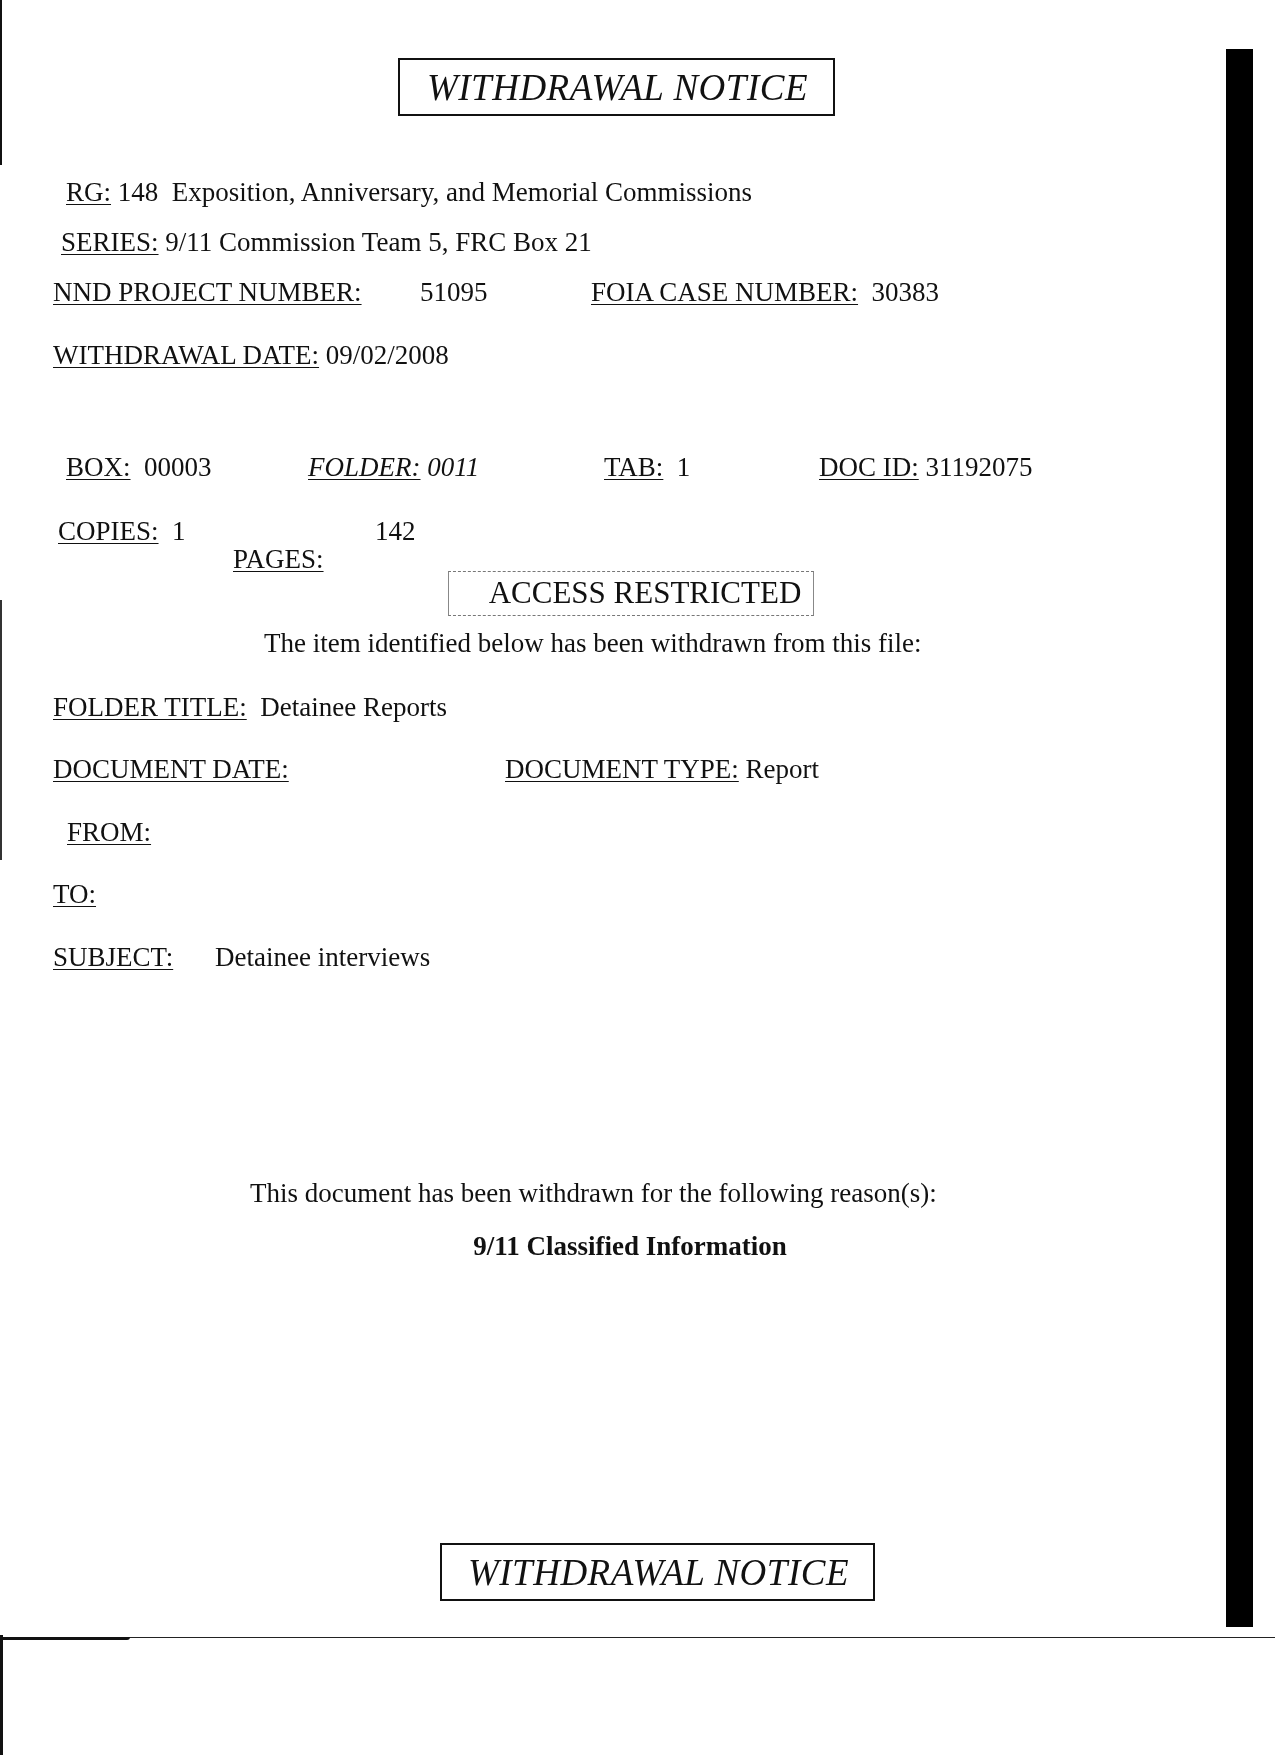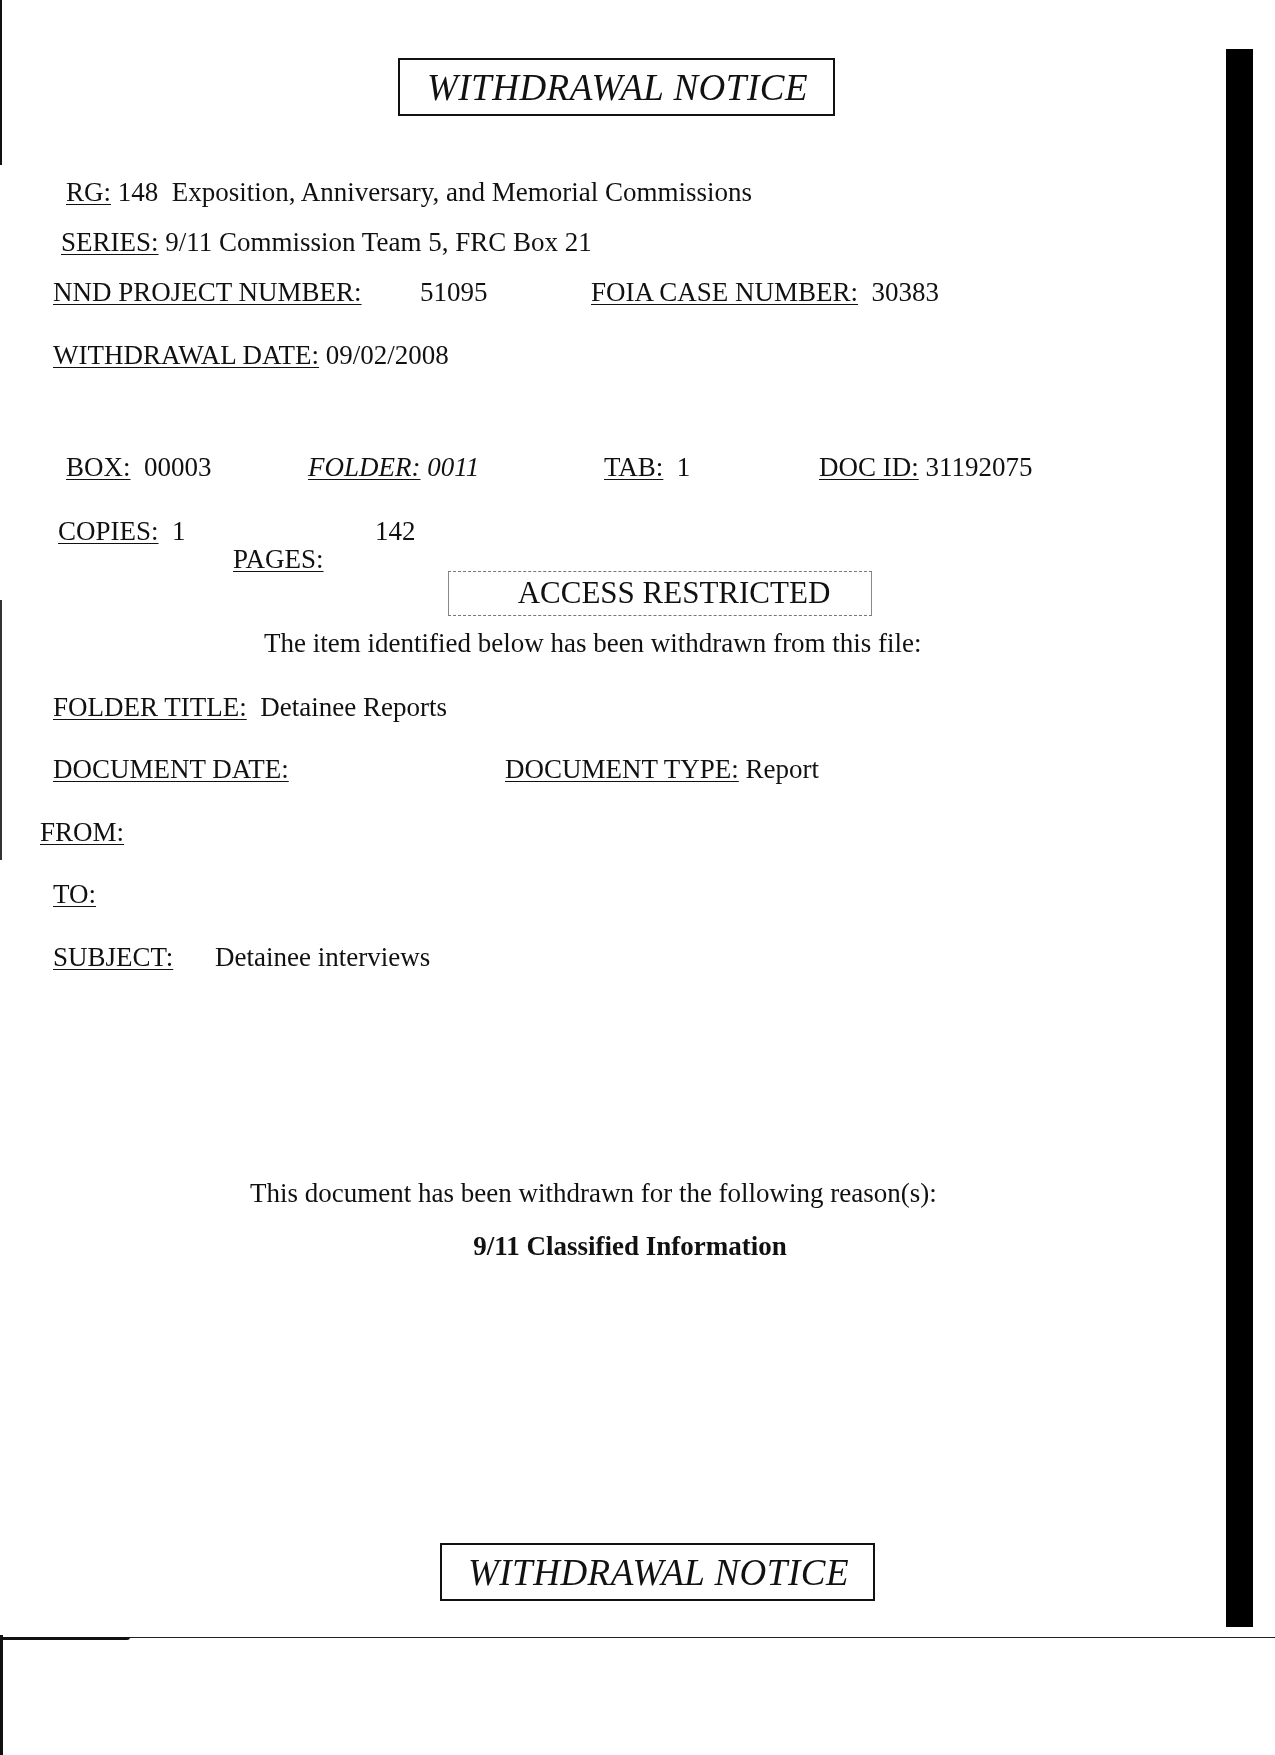--- a/index.html
+++ b/index.html
@@ -10,21 +10,21 @@
     }
     .abs { position: absolute; white-space: nowrap; }
     .lbl { text-decoration: underline; text-underline-offset: 3px; text-decoration-thickness: 1px; }
     .t { font-size: 27px; line-height: 32px; }
 
     .notice-box {
       position: absolute; border: 2px solid #111; font-size: 37px; line-height: 44px;
       letter-spacing: 0.5px; padding: 6px 10px 20px 12px; box-sizing: border-box; text-align: center; font-style: italic;
     }
     .restricted-box {
-      position: absolute; left: 448px; top: 571px; width: 424px; height: 45px;
+      position: absolute; left: 448px; top: 571px; width: 366px; height: 45px;
       border-top: 1px dashed #777; border-bottom: 1px dashed #777;
       border-left: 1px solid #888; border-right: 1px solid #888;
       font-size: 31px; line-height: 42px; text-align: center; box-sizing: border-box; padding-left: 28px;
     }
     .bold { font-weight: bold; }
 
     
     .black-bar { position: absolute; left: 1226px; top: 49px; width: 27px; height: 1578px; background: #000; }
     .left-edge-top { position: absolute; left: 0; top: 0; width: 2px; height: 165px; background: #111; }
     .left-edge-mid { position: absolute; left: 0; top: 600px; width: 2px; height: 260px; background: #333; }
@@ -103,21 +103,21 @@
   &nbsp;<span>Detainee Reports</span>
 </div>
 <div class="abs t" style="left:53px; top:753px;">
   <span class="lbl">DOCUMENT DATE:</span>
   <span></span>
 </div>
 <div class="abs t" style="left:505px; top:753px;">
   <span class="lbl">DOCUMENT TYPE:</span>
   <span>Report</span>
 </div>
-<div class="abs t" style="left:40px; top:816px;">
+<div class="abs t" style="left:67px; top:816px;">
   <span class="lbl">FROM:</span>
   <span></span>
 </div>
 <div class="abs t" style="left:53px; top:878px;">
   <span class="lbl">TO:</span>
   <span></span>
 </div>
 <div class="abs t" style="left:53px; top:941px;">
   <span class="lbl">SUBJECT:</span>
 </div>

